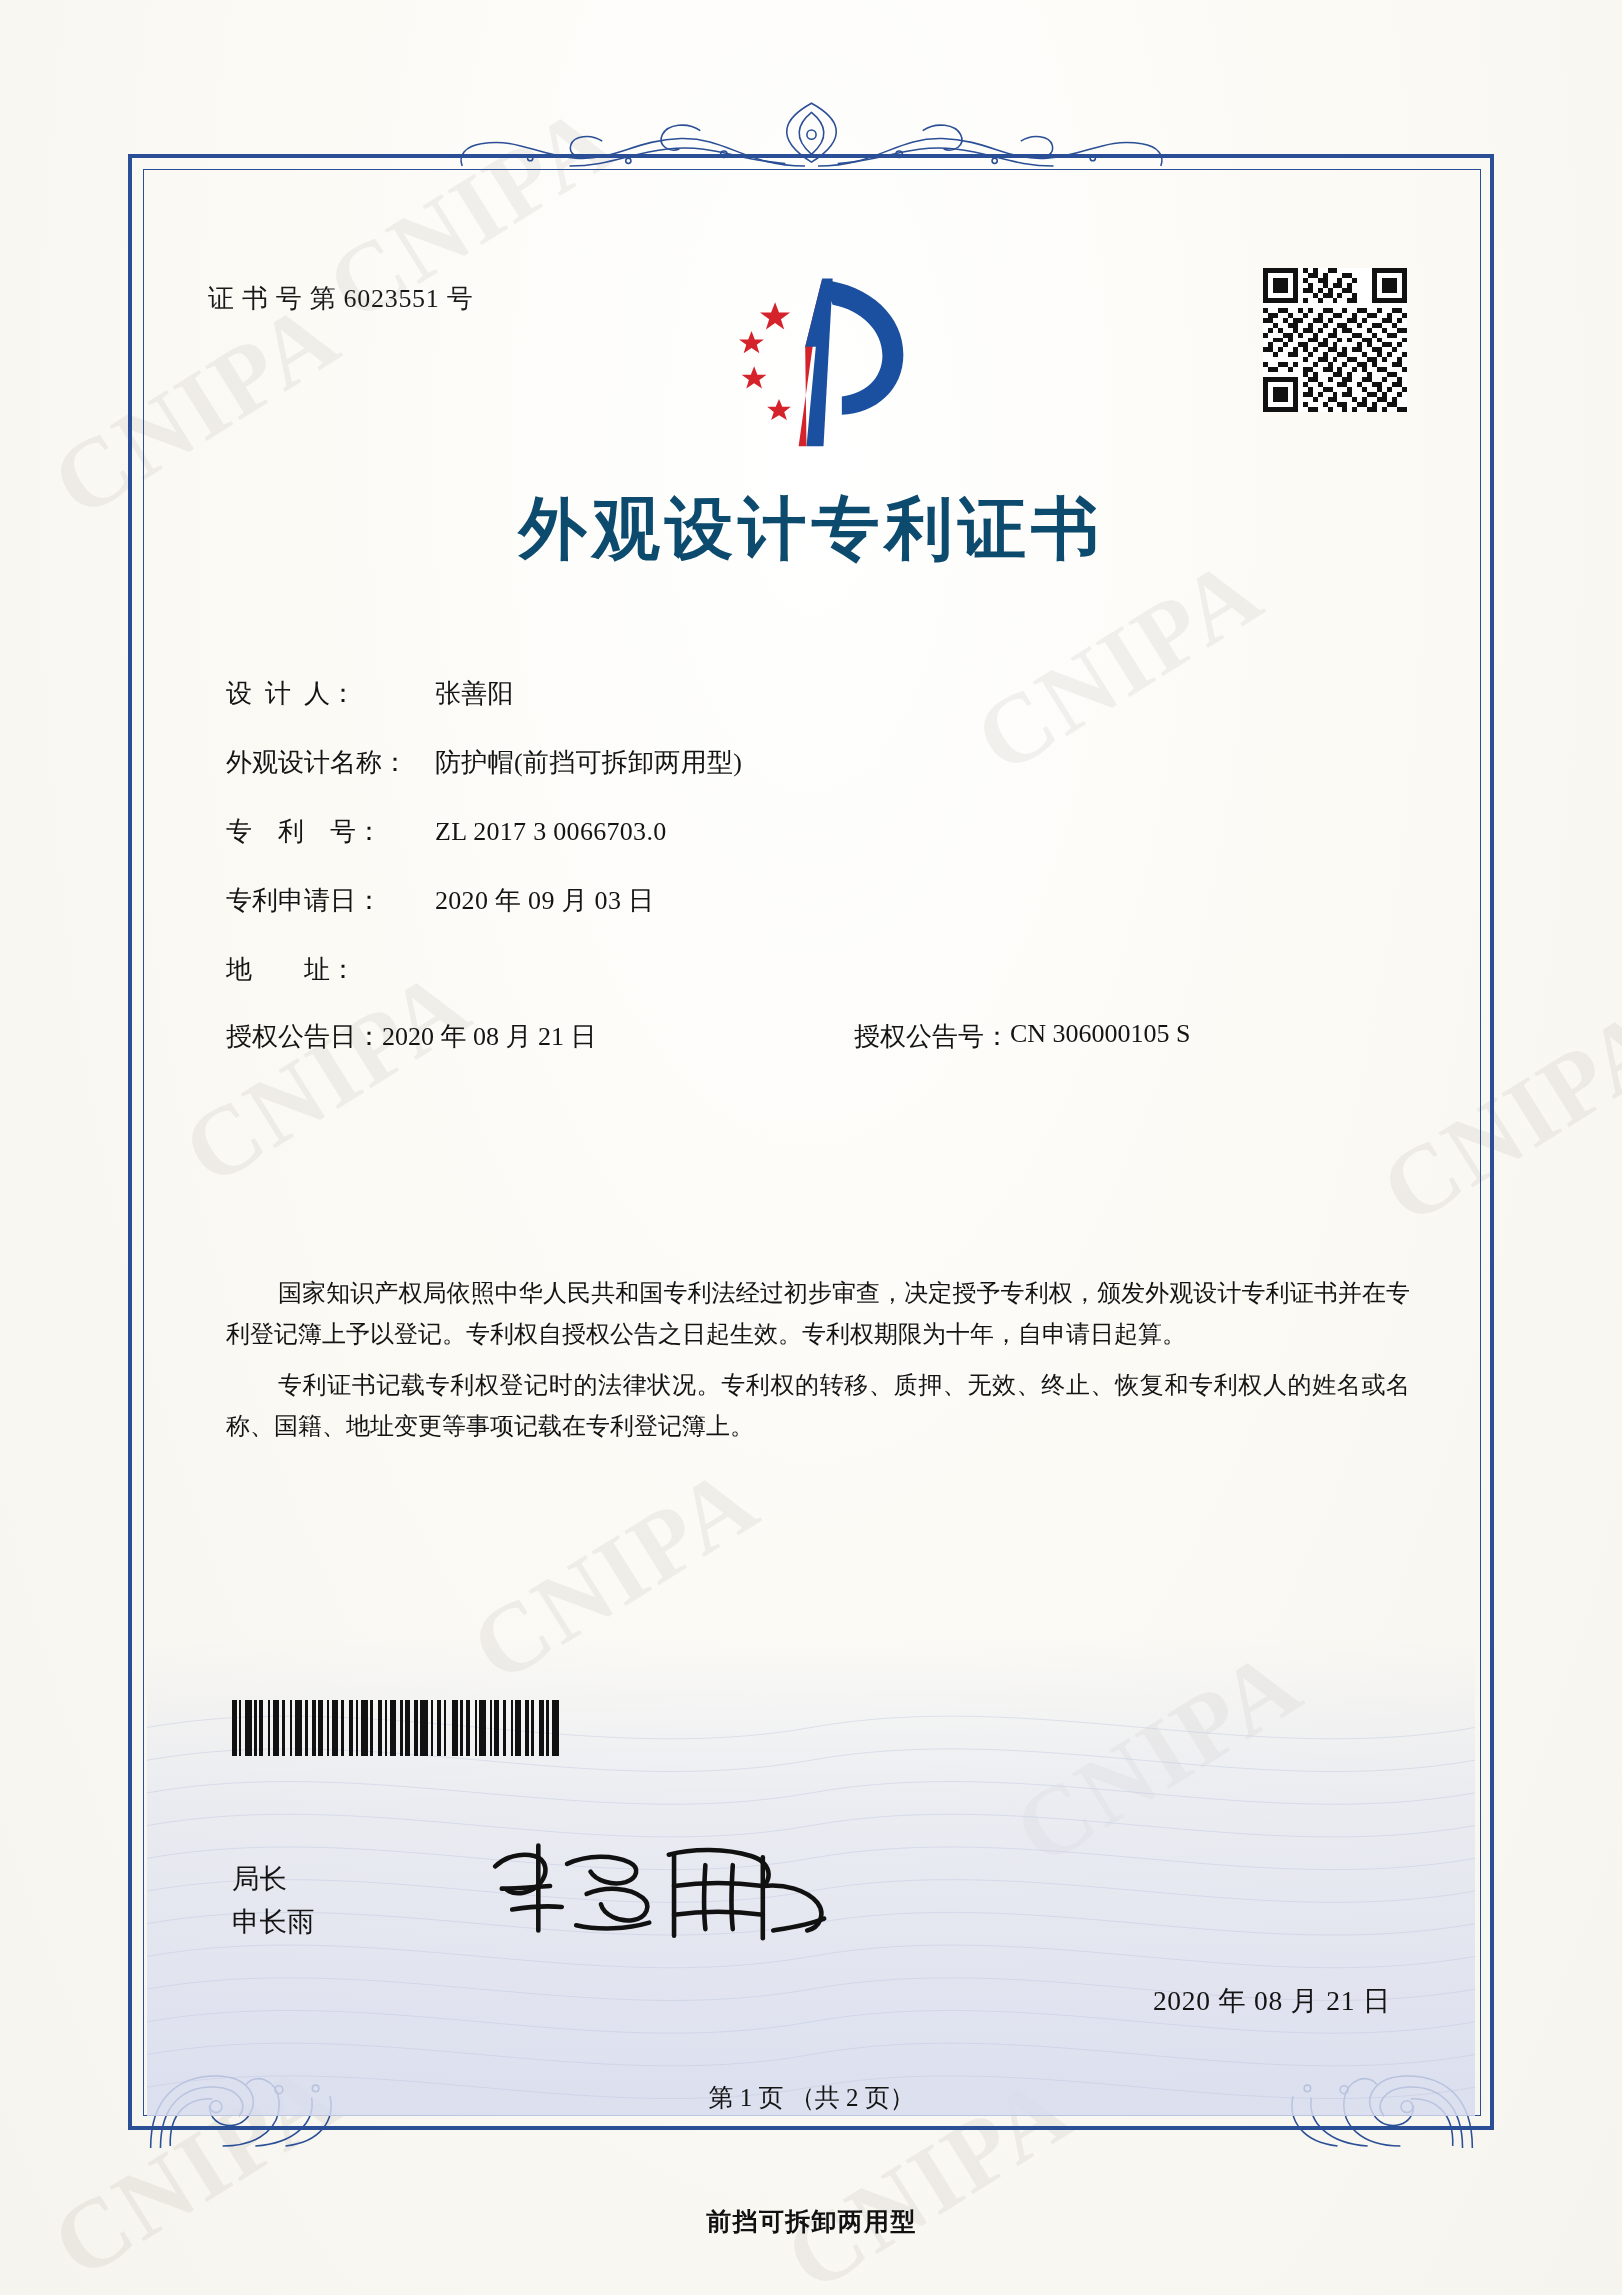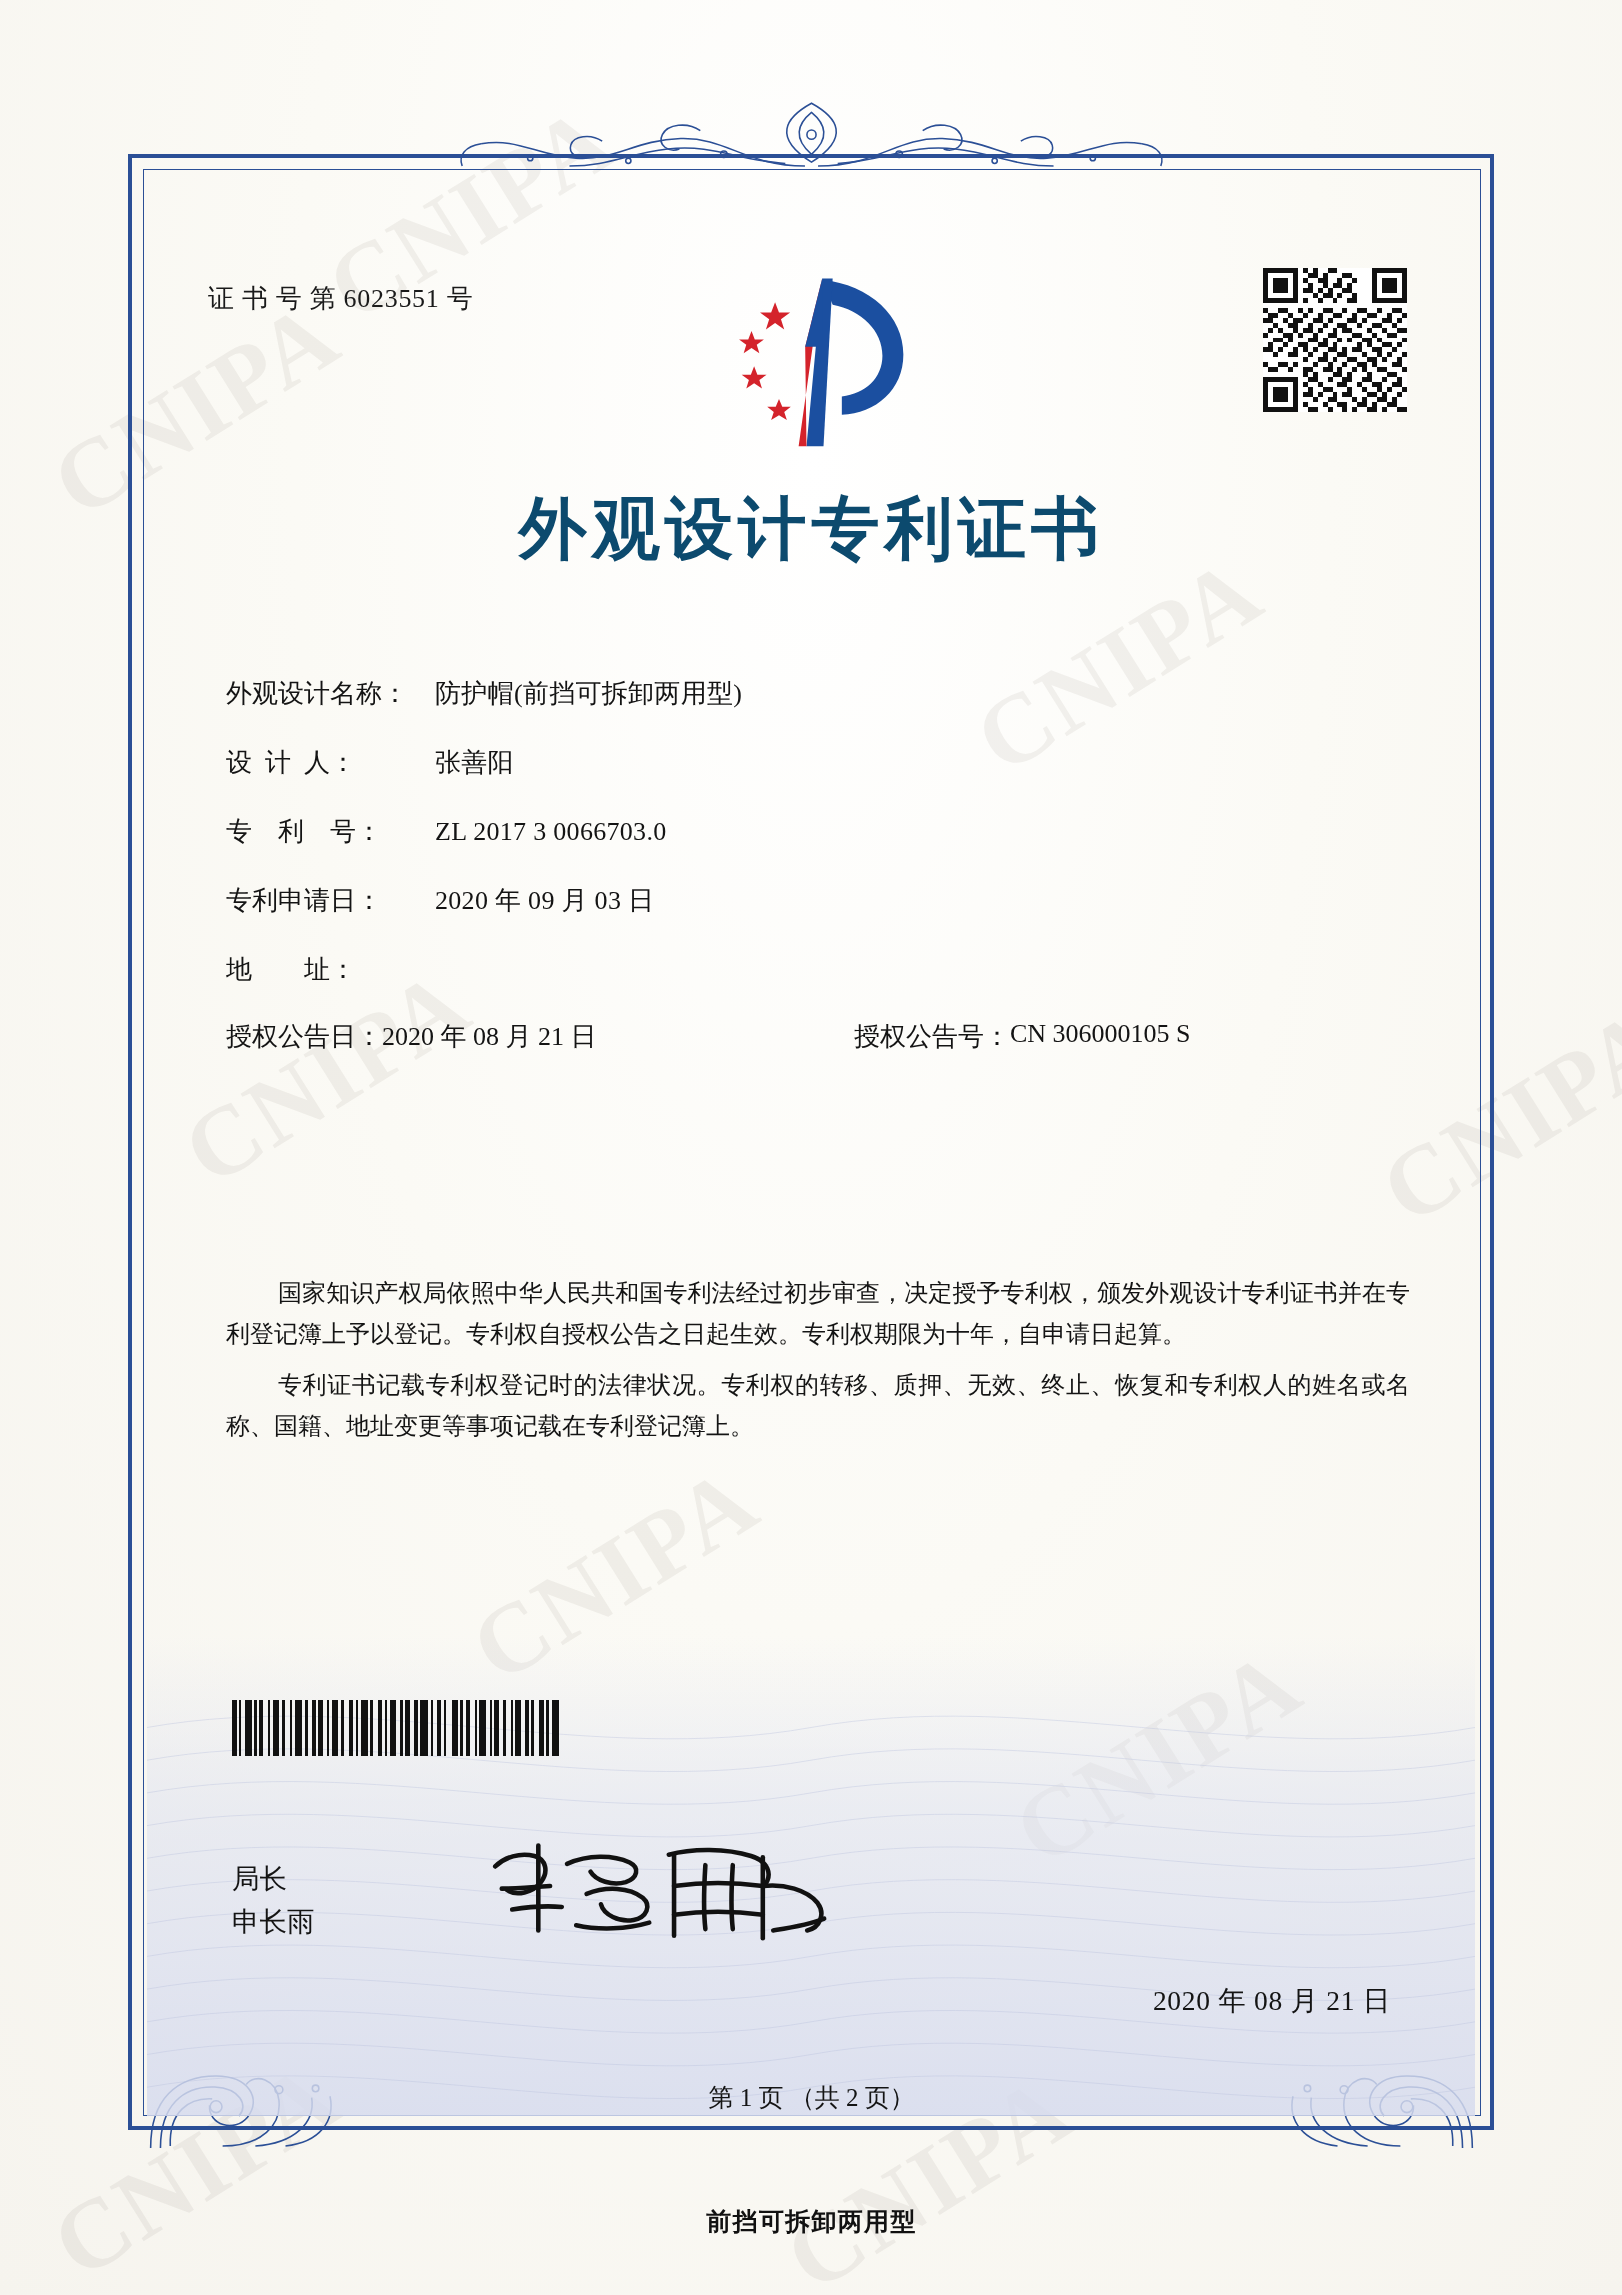--- a/index.html
+++ b/index.html
@@ -549,27 +549,27 @@
       <polygon points="72,150 77,163 91,163 80,171 84,184 72,176 60,184 64,171 53,163 67,163"></polygon>
       <polygon points="110,200 115,212 128,212 118,220 122,232 110,225 98,232 102,220 92,212 105,212"></polygon>
     </g>
   </svg>
 
   <div class="main-title">外观设计专利证书</div>
 
   <div class="fields">
 
     <div class="field-row">
+      <div class="field-label">设  计  人：</div>
+      <div class="field-value">张善阳</div>
+    </div>
+
+    <div class="field-row">
       <div class="field-label">外观设计名称：</div>
       <div class="field-value">防护帽(前挡可拆卸两用型)</div>
-    </div>
-
-    <div class="field-row">
-      <div class="field-label">设  计  人：</div>
-      <div class="field-value">张善阳</div>
     </div>
 
     <div class="field-row">
       <div class="field-label">专    利    号：</div>
       <div class="field-value">ZL 2017 3 0066703.0</div>
     </div>
 
     <div class="field-row">
       <div class="field-label">专利申请日：</div>
       <div class="field-value">2020 年 09 月 03 日</div>

